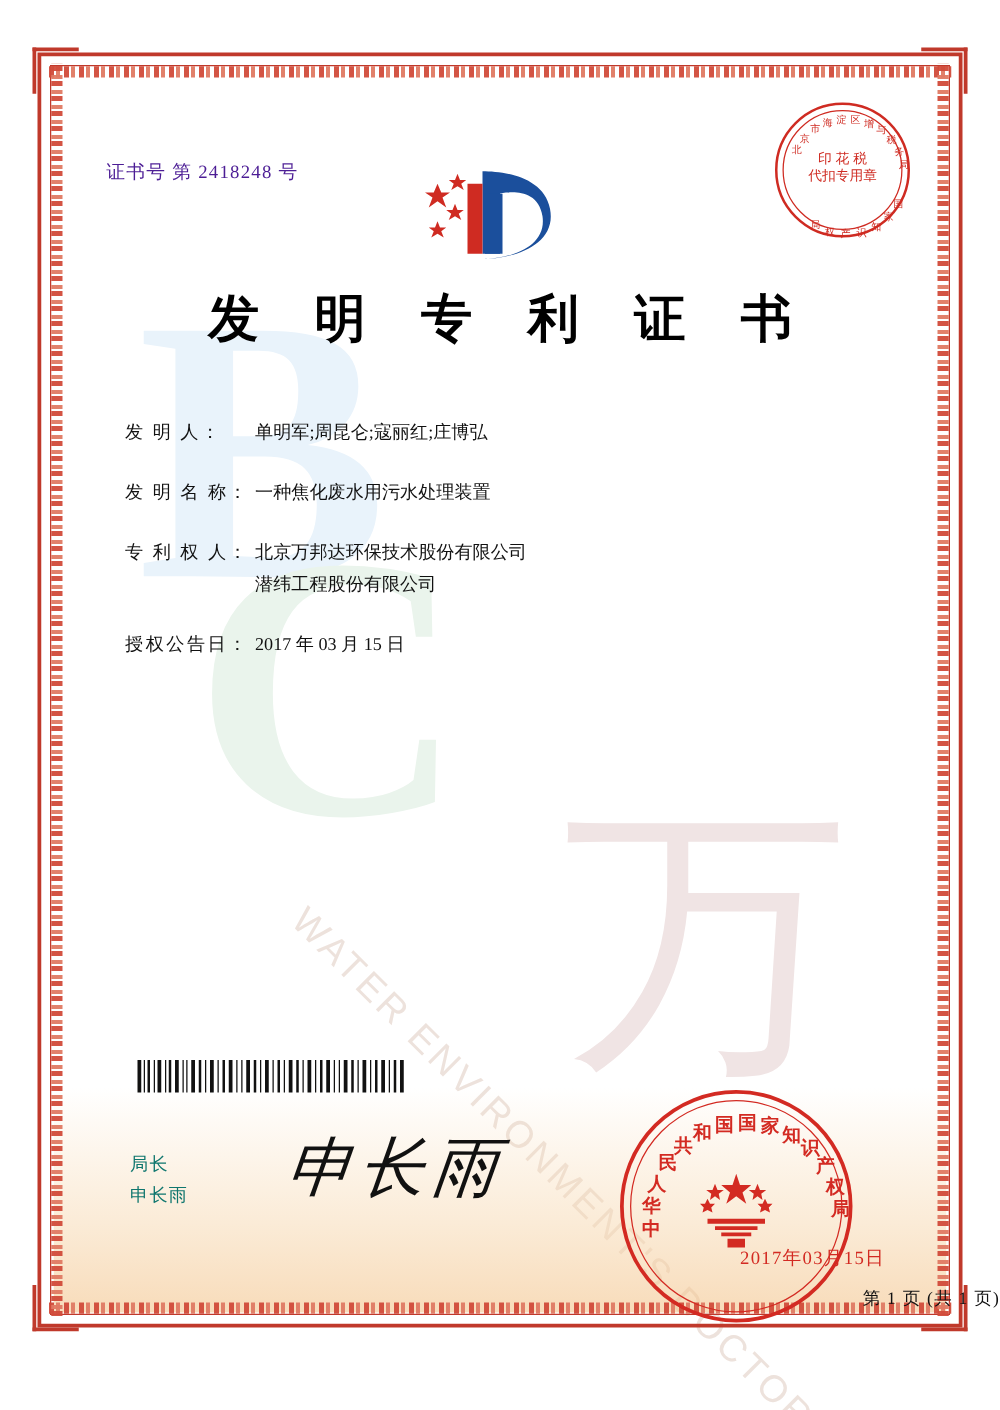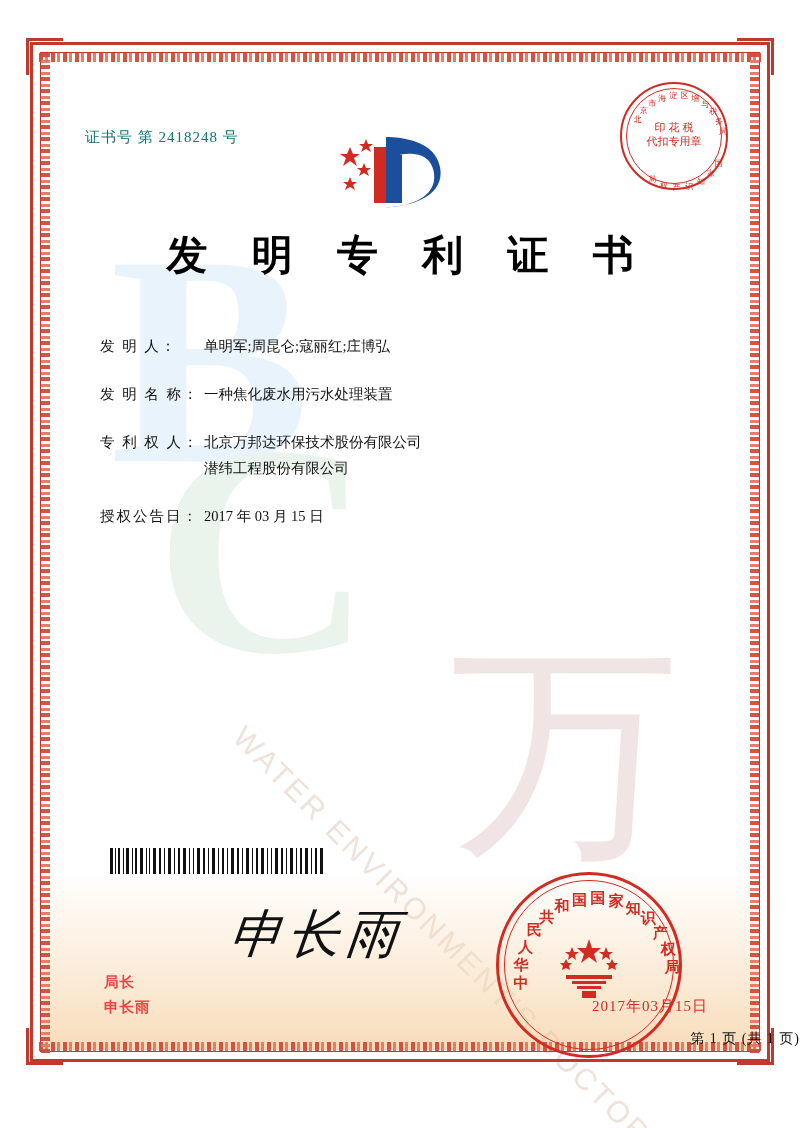--- a/index.html
+++ b/index.html
@@ -141,21 +141,21 @@
     left: 0; top: 0;
     width: 800px;
     height: 1128px;
     z-index: 3;
   }
   .cert-no {
     position: absolute;
     left: 85px;
     top: 128px;
     font-size: 15px;
-    color: #0f766e;
+    color: #4c1d95;
     letter-spacing: 1px;
   }
 
   
   .logo {
     position: absolute;
     left: 330px;
     top: 125px;
     width: 120px;
     height: 90px;
@@ -273,26 +273,25 @@
     position: absolute;
     top: 0;
     bottom: 0;
     background: #111;
     display: block;
   }
 
   .signature-block {
     position: absolute;
     left: 104px;
-    top: 970px;
+    top: 920px;
     font-size: 14.5px;
     line-height: 25px;
-    color: #ef4444;
+    color: #0f766e;
     letter-spacing: 1px;
-    font-weight: bold;
   }
   .hand-sign {
     position: absolute;
     left: 230px;
     top: 900px;
     font-size: 52px;
     color: #111;
     font-family: "DejaVu Serif", serif;
     font-style: italic;
     letter-spacing: 6px;

